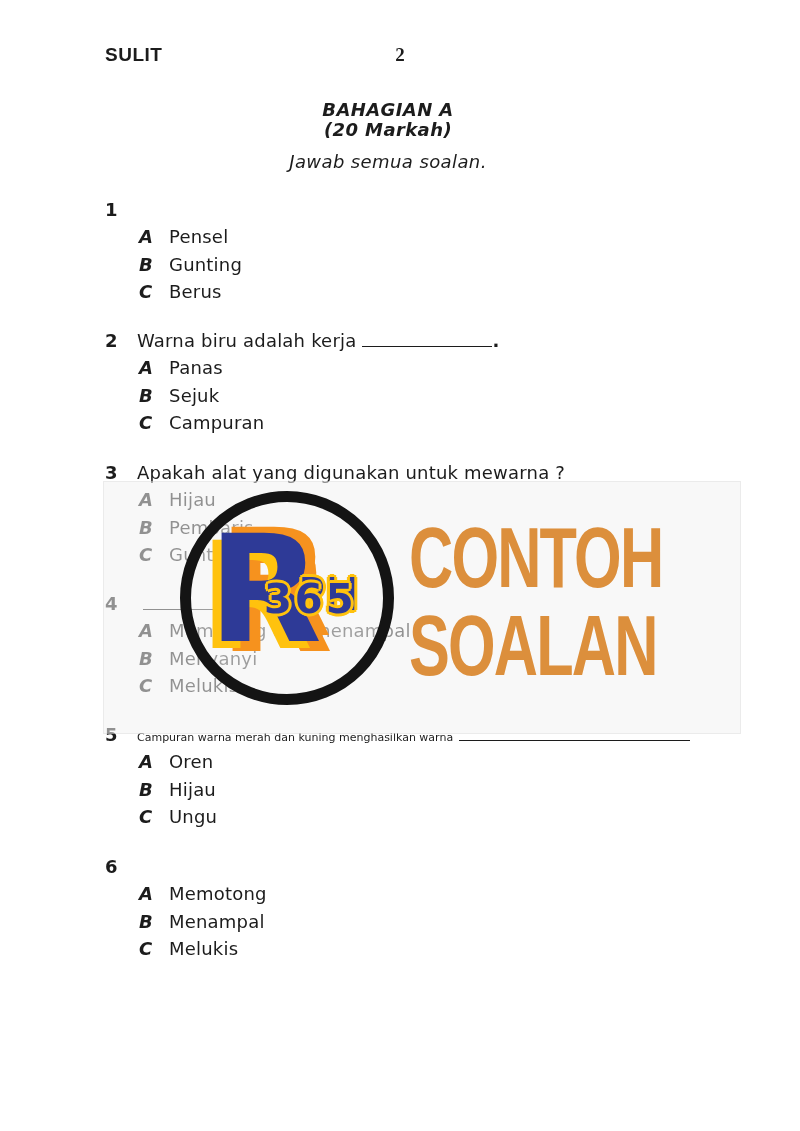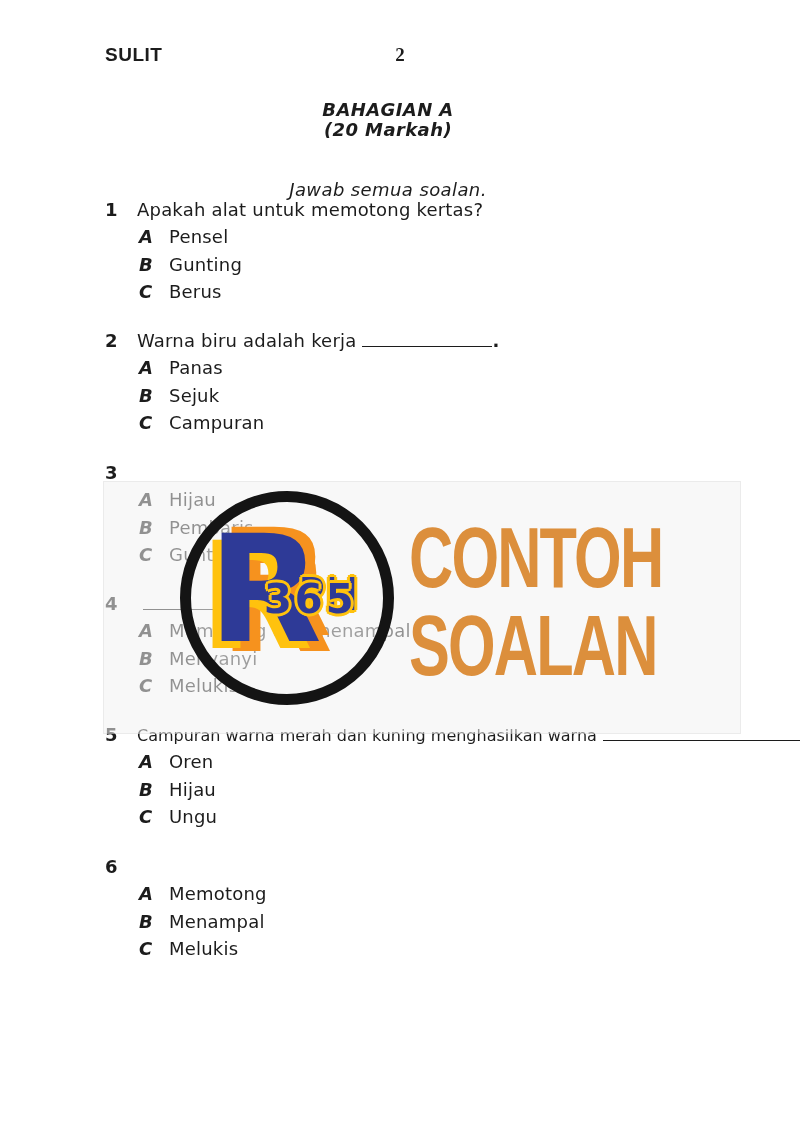--- a/index.html
+++ b/index.html
@@ -22,28 +22,28 @@
     font-family:"Liberation Serif", serif;
     font-weight:bold;font-size:19px;
   }
   
   .h-title,.h-marks,.h-instr{
     position:absolute;left:0;width:776px;text-align:center;
     font-size:18px;letter-spacing:.4px;font-style:italic;
   }
   .h-title{top:99px;font-weight:bold;}
   .h-marks{top:119px;font-weight:bold;}
-  .h-instr{top:151px;margin-top:28px;}
+  .h-instr{top:151px;}
   
   #questions{position:absolute;left:0;top:0;width:800px;z-index:1;}
   .question{position:absolute;left:104px;width:680px;}
   .q-row{position:relative;height:27.4px;padding-left:33px;white-space:nowrap;font-size:18px;}
   .q-num{position:absolute;left:1px;font-weight:bold;}
   .q-text{letter-spacing:.2px;}
-  .question.long .q-text{font-size:16px;letter-spacing:0;text-align:center;}
+  .question.long .q-text{font-size:11px;letter-spacing:0;text-align:center;}
   .blank{
     display:inline-block;margin-left:6px;
     border-bottom:1.7px solid #1c1c1c;height:14px;
   }
   .q-suffix{font-weight:bold;}
   .opt-row{position:relative;height:27.4px;padding-left:65px;font-size:18px;white-space:nowrap;}
   .opt-letter{position:absolute;left:35px;font-weight:bold;font-style:italic;}
   .opt-text{letter-spacing:.2px;}
   
   .wm-box{
@@ -103,33 +103,33 @@
 
 <div class="hdr-left">SULIT</div>
 <div class="hdr-page">2</div>
 
 <div class="h-title">BAHAGIAN A</div>
 <div class="h-marks">(20 Markah)</div>
 <div class="h-instr">Jawab semua soalan.</div>
 
 <div id="questions">
     <div class="question" style="top: 199px;">
-      <div class="q-row"><span class="q-num">1</span><span class="q-text">Apakah alat untuk memotong kertas?</span></div>
+      <div class="q-row"><span class="q-num">1</span></div>
       <div class="opt-row"><span class="opt-letter">A</span><span class="opt-text">Pensel</span></div>
       <div class="opt-row"><span class="opt-letter">B</span><span class="opt-text">Gunting</span></div>
       <div class="opt-row"><span class="opt-letter">C</span><span class="opt-text">Berus</span></div>
     </div>
     <div class="question" style="top: 330px;">
       <div class="q-row"><span class="q-num">2</span><span class="q-text">Warna biru adalah kerja</span><span class="blank" style="width:130px"></span><span class="q-suffix">.</span></div>
       <div class="opt-row"><span class="opt-letter">A</span><span class="opt-text">Panas</span></div>
       <div class="opt-row"><span class="opt-letter">B</span><span class="opt-text">Sejuk</span></div>
       <div class="opt-row"><span class="opt-letter">C</span><span class="opt-text">Campuran</span></div>
     </div>
     <div class="question" style="top: 462px;">
-      <div class="q-row"><span class="q-num">3</span></div>
+      <div class="q-row"><span class="q-num">3</span><span class="q-text">Apakah alat yang digunakan untuk mewarna ?</span></div>
       <div class="opt-row"><span class="opt-letter">A</span><span class="opt-text">Hijau</span></div>
       <div class="opt-row"><span class="opt-letter">B</span><span class="opt-text">Pembaris</span></div>
       <div class="opt-row"><span class="opt-letter">C</span><span class="opt-text">Gunting</span></div>
     </div>
     <div class="question" style="top: 593px;">
       <div class="q-row"><span class="q-num">4</span><span class="blank" style="width:113px"></span><span class="q-suffix"></span></div>
       <div class="opt-row"><span class="opt-letter">A</span><span class="opt-text">Memotong dan menampal</span></div>
       <div class="opt-row"><span class="opt-letter">B</span><span class="opt-text">Menyanyi</span></div>
       <div class="opt-row"><span class="opt-letter">C</span><span class="opt-text">Melukis</span></div>
     </div>

